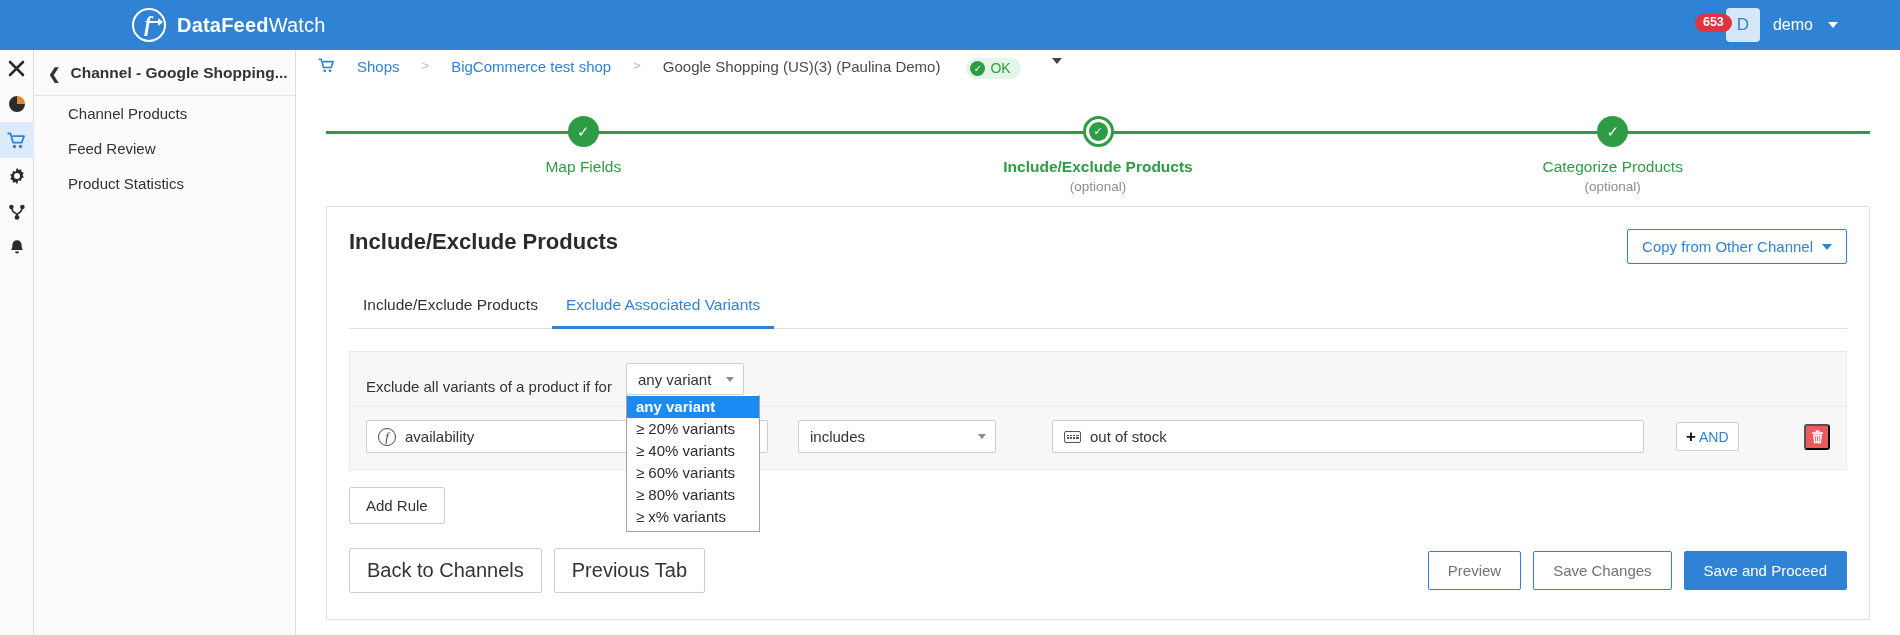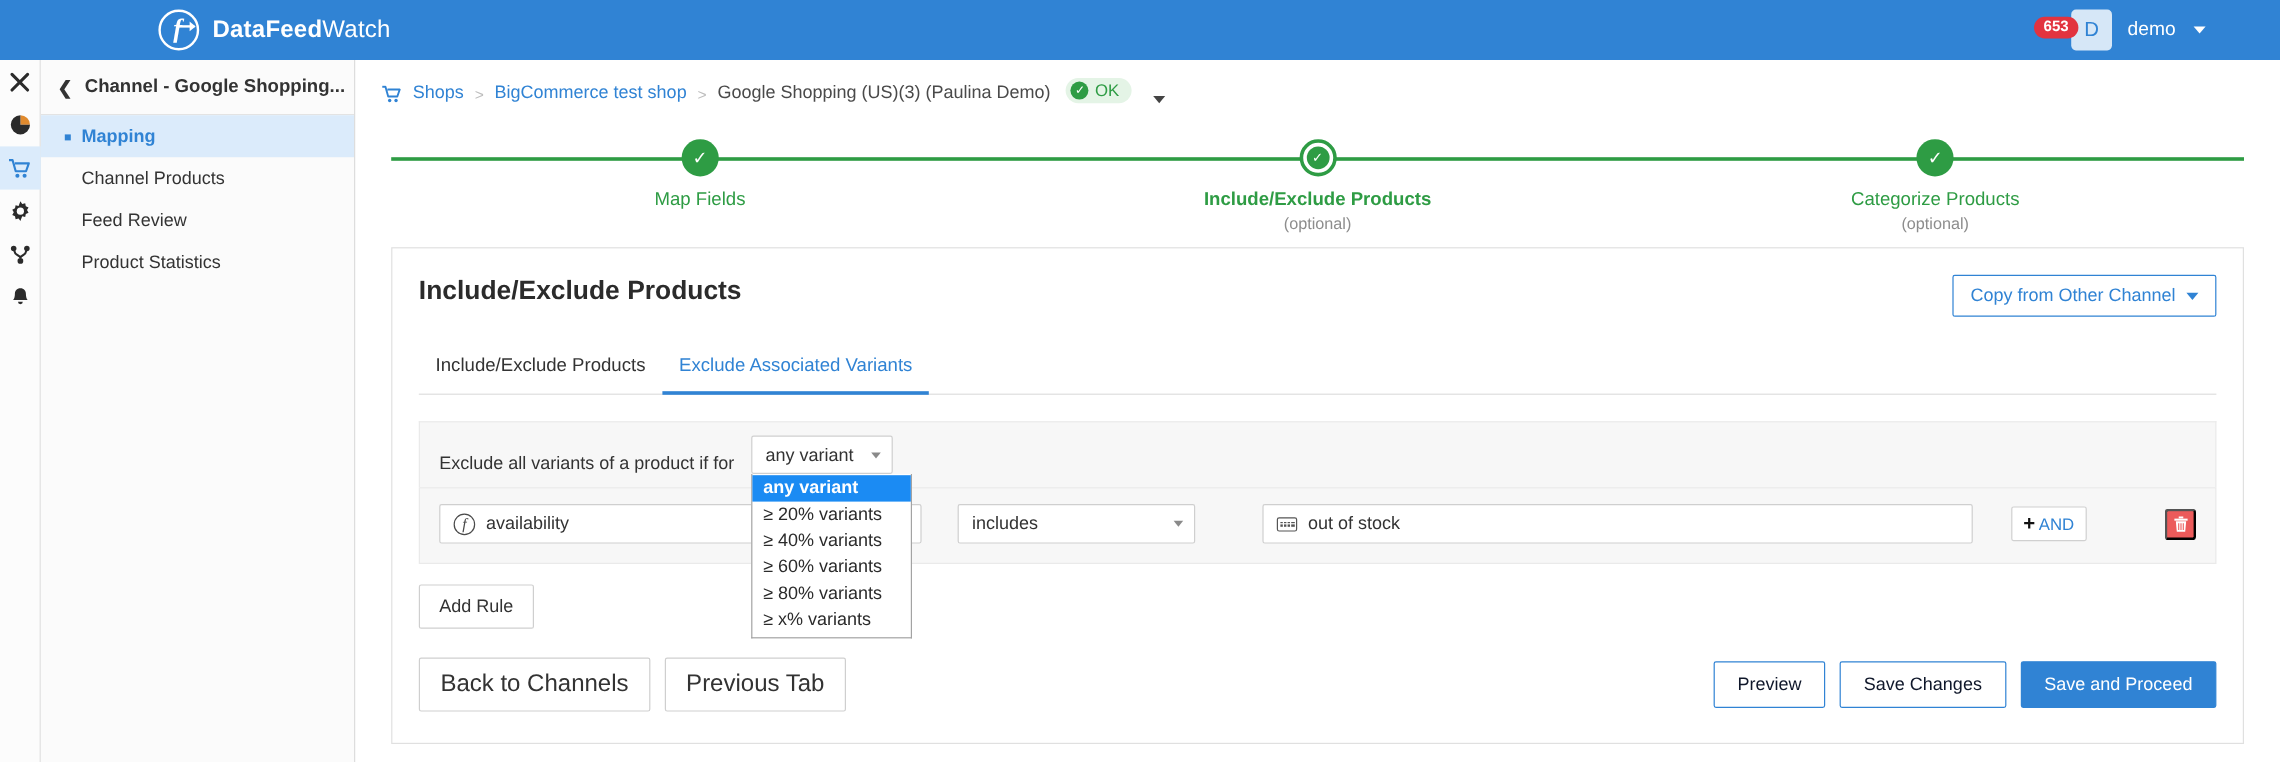--- a/index.html
+++ b/index.html
@@ -106,21 +106,21 @@
     width: 5px; height: 5px; background: #3083d4;
   }
 
   
   .main {
     position: absolute; left: 296px; top: 50px; right: 0; bottom: 0;
     background: #fff; overflow: hidden;
   }
 
   .crumbbar {
-    height: 28px; display: flex; align-items: flex-end; gap: 9px;
+    height: 28px; display: flex; align-items: flex-start; gap: 22px;
     padding: 0 0 0 22px; font-size: 15px; margin-top: 8px;
   }
   .crumb-link { color: #3083d4; }
   .crumb-sep { color: #bdbdbd; font-size: 13px; }
   .crumb-cur { color: #4a4a4a; }
   .cart-ico { color: #3083d4; display: flex; align-items: center; }
   .status-pill {
     display: inline-flex; align-items: center; gap: 5px;
     background: #e4f4e6; color: #2e9c44; border-radius: 11px;
     padding: 2px 10px 3px 4px; font-size: 14px; margin-left: 4px;
@@ -270,21 +270,21 @@
 
   .card-foot {
     display: flex; align-items: center; margin: 24px 22px 26px 22px;
   }
   .btn-plain {
     border: 1px solid #cfcfcf; background: #fff; color: #333;
     padding: 10px 17px; font-size: 20px; border-radius: 2px; margin-right: 12px;
   }
   .foot-right { margin-left: auto; display: flex; gap: 12px; }
   .btn-blue-o {
-    border: 1px solid #3083d4; background: #fff; color: #0f172a;
+    border: 1px solid #3083d4; background: #fff; color: #737373;
     padding: 10px 19px; font-size: 15px; border-radius: 2px;
   }
   .btn-blue {
     border: 1px solid #3083d4; background: #3083d4; color: #fff;
     padding: 10px 19px; font-size: 15px; border-radius: 2px;
   }
 </style>
 </head>
 <body>
 
@@ -346,23 +346,20 @@
         <path d="M9 1.2 c-3 0-4.6 2.1-4.6 4.8 0 3.8-1.5 5-1.5 5h12.2s-1.5-1.2-1.5-5c0-2.7-1.6-4.8-4.6-4.8z" fill="#2b2b2b"></path>
         <path d="M7 12.5 a2 2 0 0 0 4 0z" fill="#2b2b2b"></path>
       </svg>
   </div>
 </div>
 
 <div class="sidebar">
   <div class="side-head">
     <span class="chev-l">❮</span>
     <span>Channel - Google Shopping...</span>
-  </div>
-  <div class="side-item active">
-    <span>Mapping</span>
   </div>
   <div class="side-item">
     <span>Channel Products</span>
   </div>
   <div class="side-item">
     <span>Feed Review</span>
   </div>
   <div class="side-item">
     <span>Product Statistics</span>
   </div>

